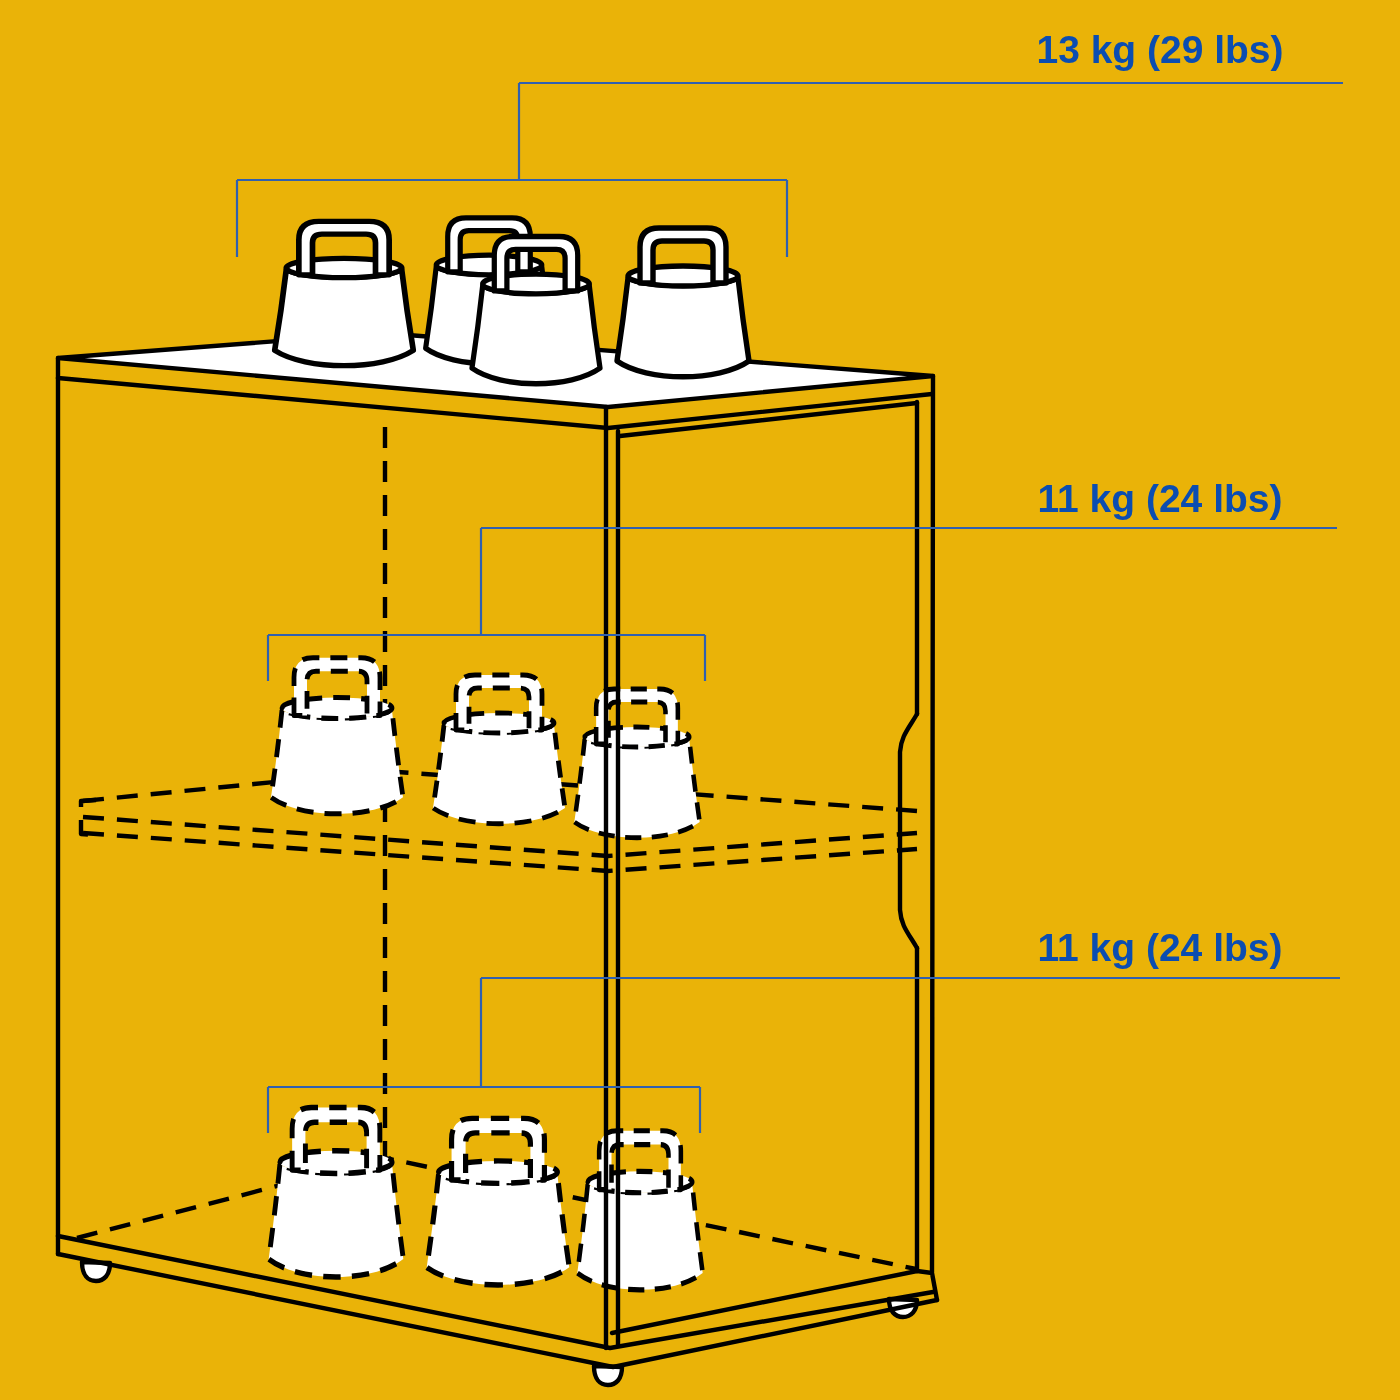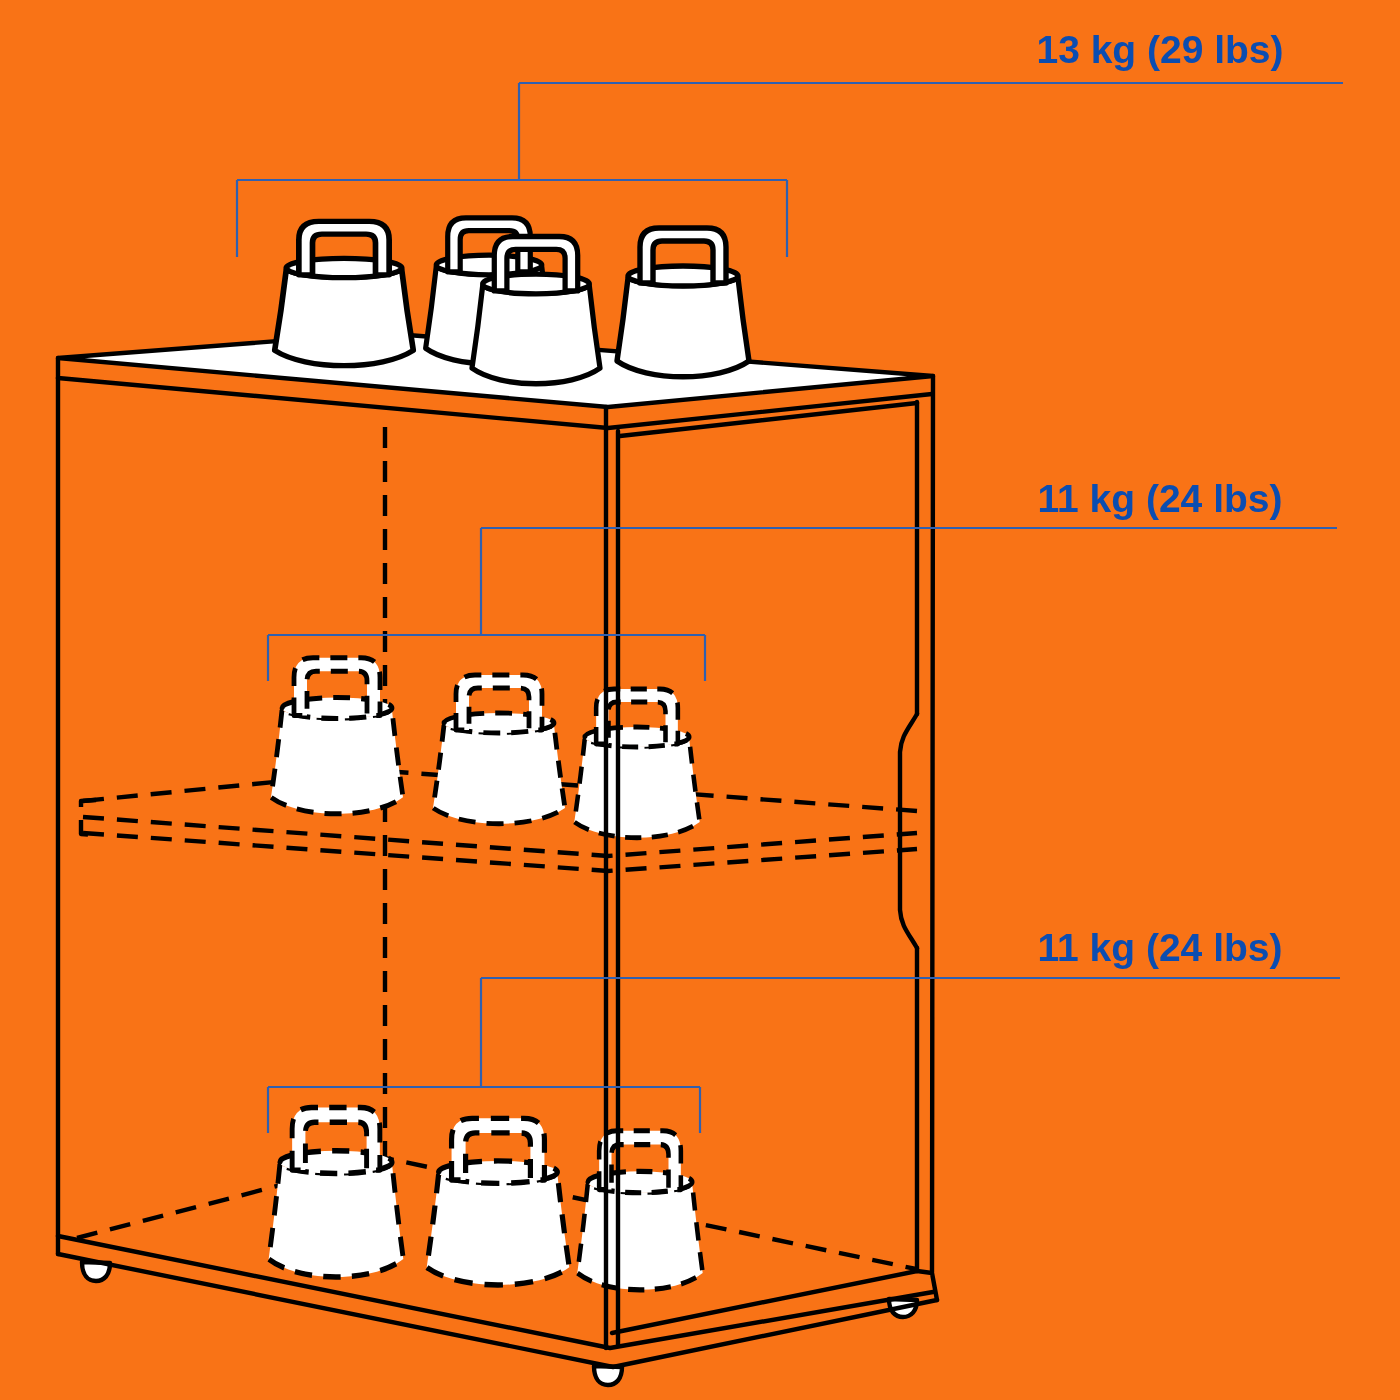--- a/index.html
+++ b/index.html
@@ -1,19 +1,19 @@
 <!DOCTYPE html>
 <html><head>
 <meta charset="utf-8">
 <style>
   html,body{margin:0;padding:0;background:#ffffff;}
   .stage{
     position:relative;
     width:1400px;height:1400px;
-    background:#f97316;
+    background:#eab308;
     font-family:"Liberation Sans", sans-serif;
     overflow:hidden;
   }
   svg{display:block;}
   
   .frame{stroke:#000000;stroke-width:4.4;fill:none;stroke-linecap:round;stroke-linejoin:round;}
   
   .ghostlines{stroke:#000000;stroke-width:4.4;fill:none;stroke-dasharray:21 13;stroke-linecap:butt;stroke-linejoin:round;}
   
   .weights-solid{stroke:#000000;stroke-width:5.4;fill:none;stroke-linecap:round;stroke-linejoin:round;}

